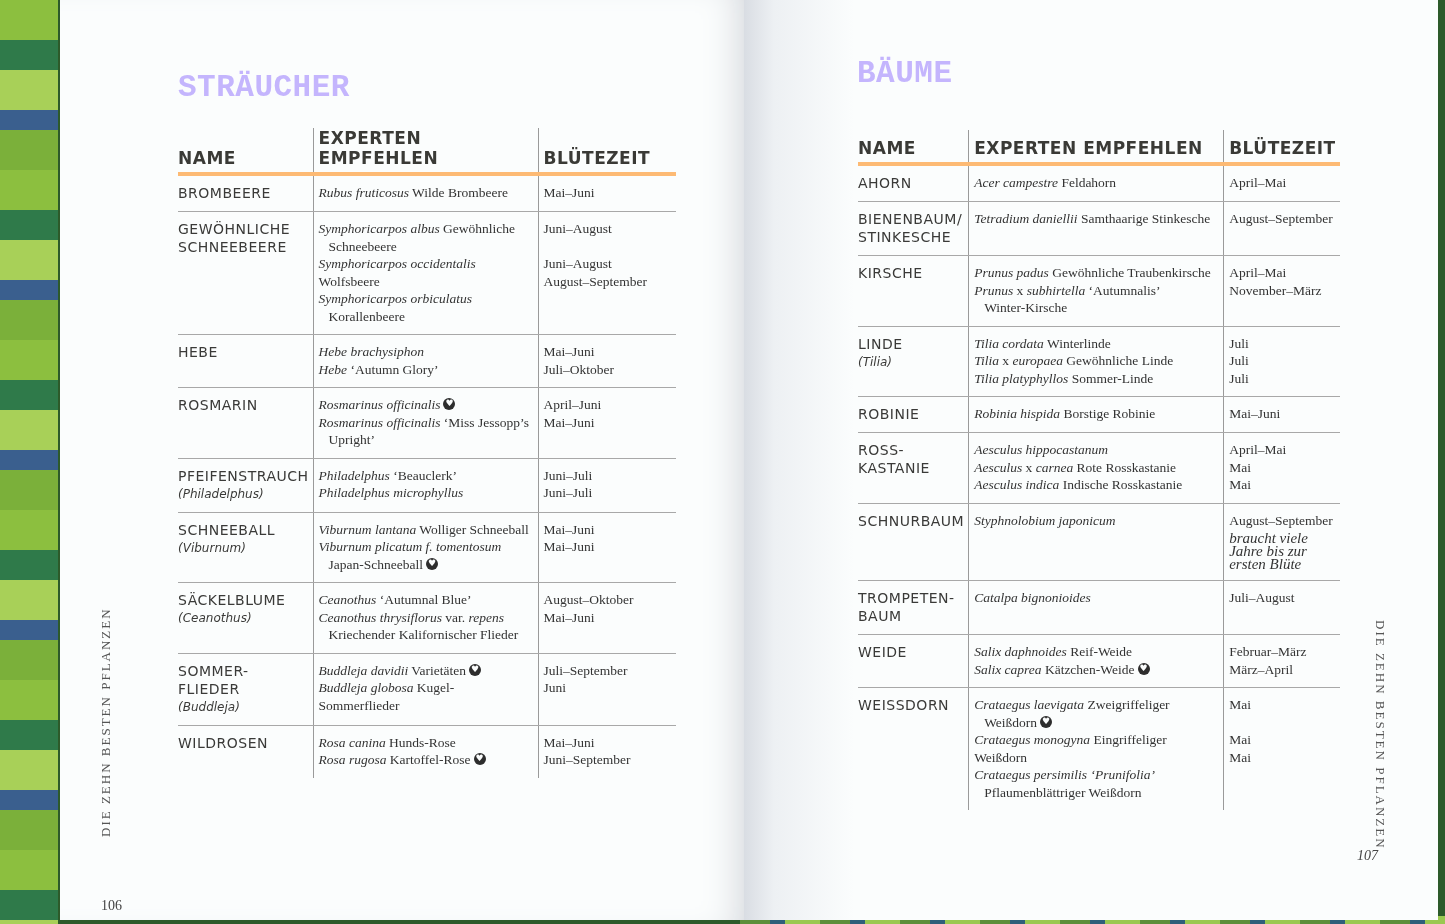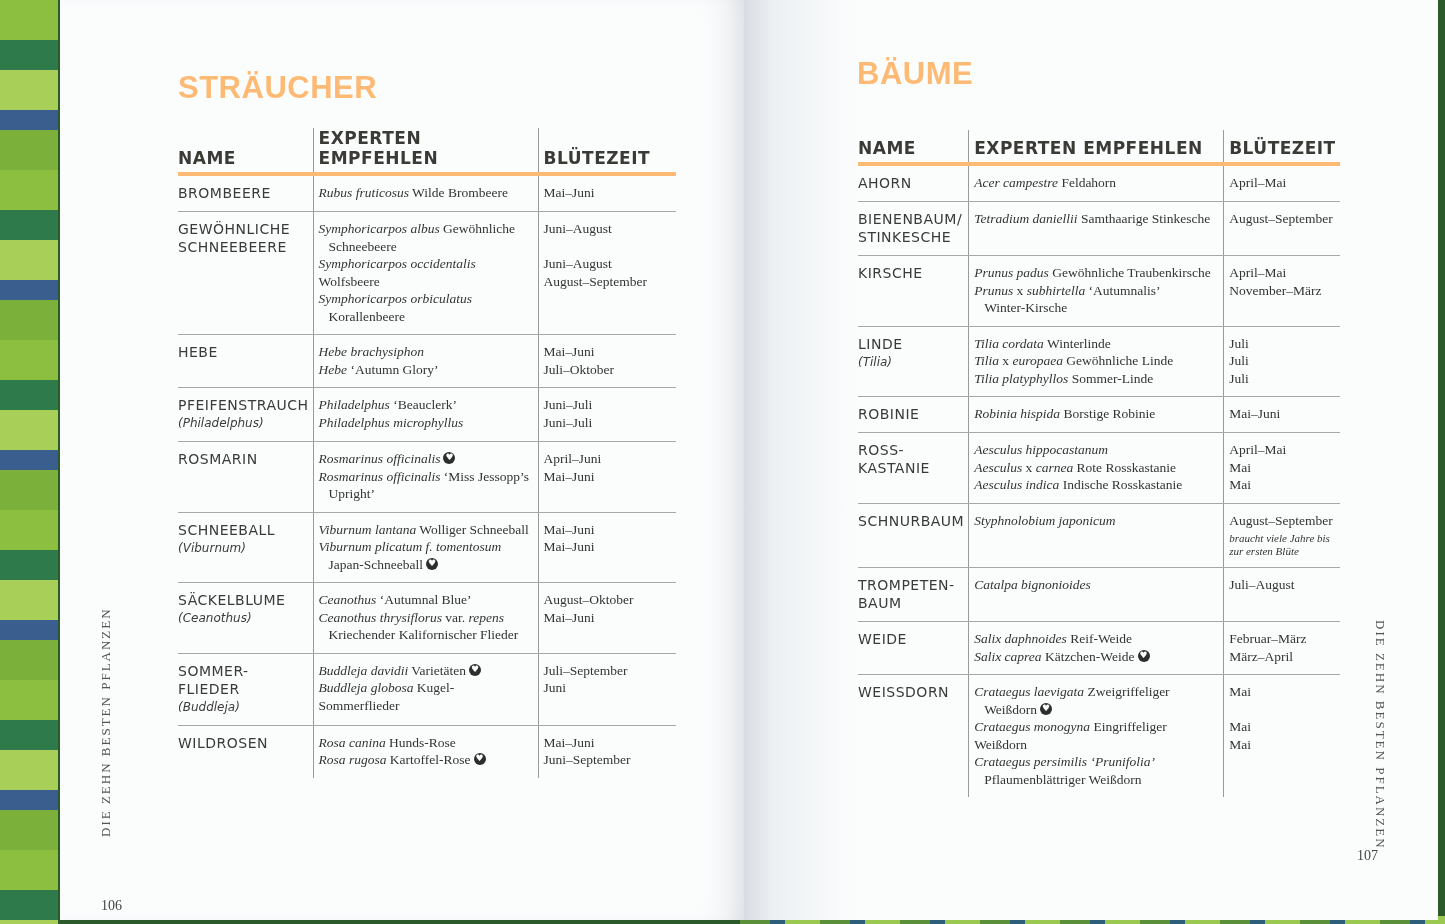--- a/index.html
+++ b/index.html
@@ -16,22 +16,22 @@
     background: repeating-linear-gradient(90deg, #5c8f3a 0 30px, #2e5f7a 30px 45px, #9ac850 45px 80px);
   }
   .page {
     position:absolute; top:0; height:920px; background:#fbfdfd;
   }
   .page.left { left:60px; width:684px; box-shadow: inset -30px 0 40px -30px #c9ccd2; }
   .page.right { left:744px; width:694px;
     background: linear-gradient(90deg, #d9dde3 0px, #edf0f3 30px, #fbfdfd 110px, #fbfdfd 100%); }
 
   .title {
-    position:absolute; font-family:Liberation Sans, sans-serif; font-weight:bold;
-    font-size:31px; color:#fdba74; letter-spacing:0.5px;
+    position:absolute; font-family:Liberation Mono, monospace; font-weight:bold;
+    font-size:31px; color:#c4b5fd; letter-spacing:0.5px;
   }
   table.plants {
     position:absolute; border-collapse:collapse; color:#3a3a38;
   }
   table.plants th {
     font-family:"DejaVu Sans", sans-serif; font-weight:bold; font-size:17px;
     text-align:left; color:#3a3a36; padding:0 4px 4px 5px; letter-spacing:0.5px;
     border-bottom:4px solid #fdba74; vertical-align:bottom; height:28px;
   }
   table.plants td {
@@ -47,21 +47,21 @@
   .name .latin-group {
     display:block; font-style:italic; font-size:12px; letter-spacing:0;
   }
   .rec, .bloom {
     font-family:"Liberation Serif", serif; font-size:13.5px; line-height:17.5px; color:#333;
   }
   .rec-line { display:block; }
   .rec-line .cont { display:block; padding-left:10px; }
   .rec .sci { font-style:italic; }
   .bloom-line { display:block; min-height:17.5px; }
-  .bloom-note { display:block; font-style:italic; font-size:11px; line-height:13px; margin-top:3px; }
+  .bloom-note { display:block; font-style:italic; font-size:15px; line-height:13px; margin-top:3px; }
   .heart {
     display:inline-block; width:12px; height:12px; border-radius:50%;
     background:#2d2d2d; position:relative; vertical-align:-1px; margin-left:3px;
   }
   .heart::after {
     content:"\2665"; position:absolute; left:0; top:-2px; width:12px; text-align:center;
     color:#fbfdfd; font-size:9px; line-height:14px; font-family:"DejaVu Sans", sans-serif;
   }
   .side-label {
     position:absolute; font-family:"Liberation Serif", serif; font-size:13px;
@@ -125,39 +125,39 @@
         <td class="rec">
           <span class="rec-line"><span class="sci">Hebe brachysiphon</span></span>
           <span class="rec-line"><span class="sci">Hebe</span><span> ‘Autumn Glory’</span></span>
         </td>
         <td class="bloom">
           <span class="bloom-line">Mai–Juni</span>
           <span class="bloom-line">Juli–Oktober</span>
         </td>
       </tr>
       <tr>
+        <td class="name"><span>ROSMARIN</span></td>
+        <td class="rec">
+          <span class="rec-line"><span class="sci">Rosmarinus officinalis</span><span class="heart"></span></span>
+          <span class="rec-line"><span class="sci">Rosmarinus officinalis</span><span> ‘Miss Jessopp’s</span><span class="cont">Upright’</span></span>
+        </td>
+        <td class="bloom">
+          <span class="bloom-line">April–Juni</span>
+          <span class="bloom-line">Mai–Juni</span>
+        </td>
+      </tr>
+      <tr>
         <td class="name"><span>PFEIFENSTRAUCH</span><span class="latin-group">(Philadelphus)</span></td>
         <td class="rec">
           <span class="rec-line"><span class="sci">Philadelphus</span><span> ‘Beauclerk’</span></span>
           <span class="rec-line"><span class="sci">Philadelphus microphyllus</span></span>
         </td>
         <td class="bloom">
           <span class="bloom-line">Juni–Juli</span>
           <span class="bloom-line">Juni–Juli</span>
-        </td>
-      </tr>
-      <tr>
-        <td class="name"><span>ROSMARIN</span></td>
-        <td class="rec">
-          <span class="rec-line"><span class="sci">Rosmarinus officinalis</span><span class="heart"></span></span>
-          <span class="rec-line"><span class="sci">Rosmarinus officinalis</span><span> ‘Miss Jessopp’s</span><span class="cont">Upright’</span></span>
-        </td>
-        <td class="bloom">
-          <span class="bloom-line">April–Juni</span>
-          <span class="bloom-line">Mai–Juni</span>
         </td>
       </tr>
       <tr>
         <td class="name"><span>SCHNEEBALL</span><span class="latin-group">(Viburnum)</span></td>
         <td class="rec">
           <span class="rec-line"><span class="sci">Viburnum lantana</span><span> Wolliger Schneeball</span></span>
           <span class="rec-line"><span class="sci">Viburnum plicatum f. tomentosum</span><span class="cont">Japan-Schneeball<span class="heart"></span></span></span>
         </td>
         <td class="bloom">
           <span class="bloom-line">Mai–Juni</span>
@@ -323,13 +323,13 @@
           <span class="bloom-line">Mai</span>
         </td>
       </tr>
     </tbody>
 </table>
 
 <div class="side-label left">DIE ZEHN BESTEN PFLANZEN</div>
 <div class="page-num" style="left:101px; top:850px;">106</div>
 
 <div class="side-label right">DIE ZEHN BESTEN PFLANZEN</div>
-<div class="page-num" style="left:1357px; top:800px;">107</div>
+<div class="page-num" style="left:1357px; top:800px;font-style:italic;">107</div>
 
 </body></html>

